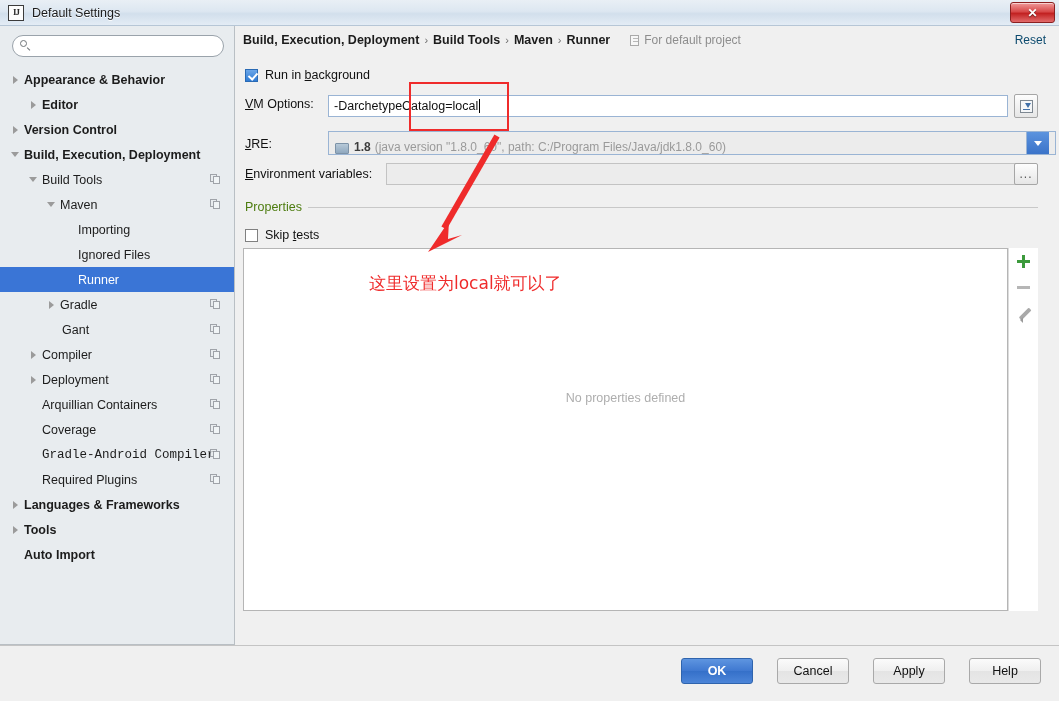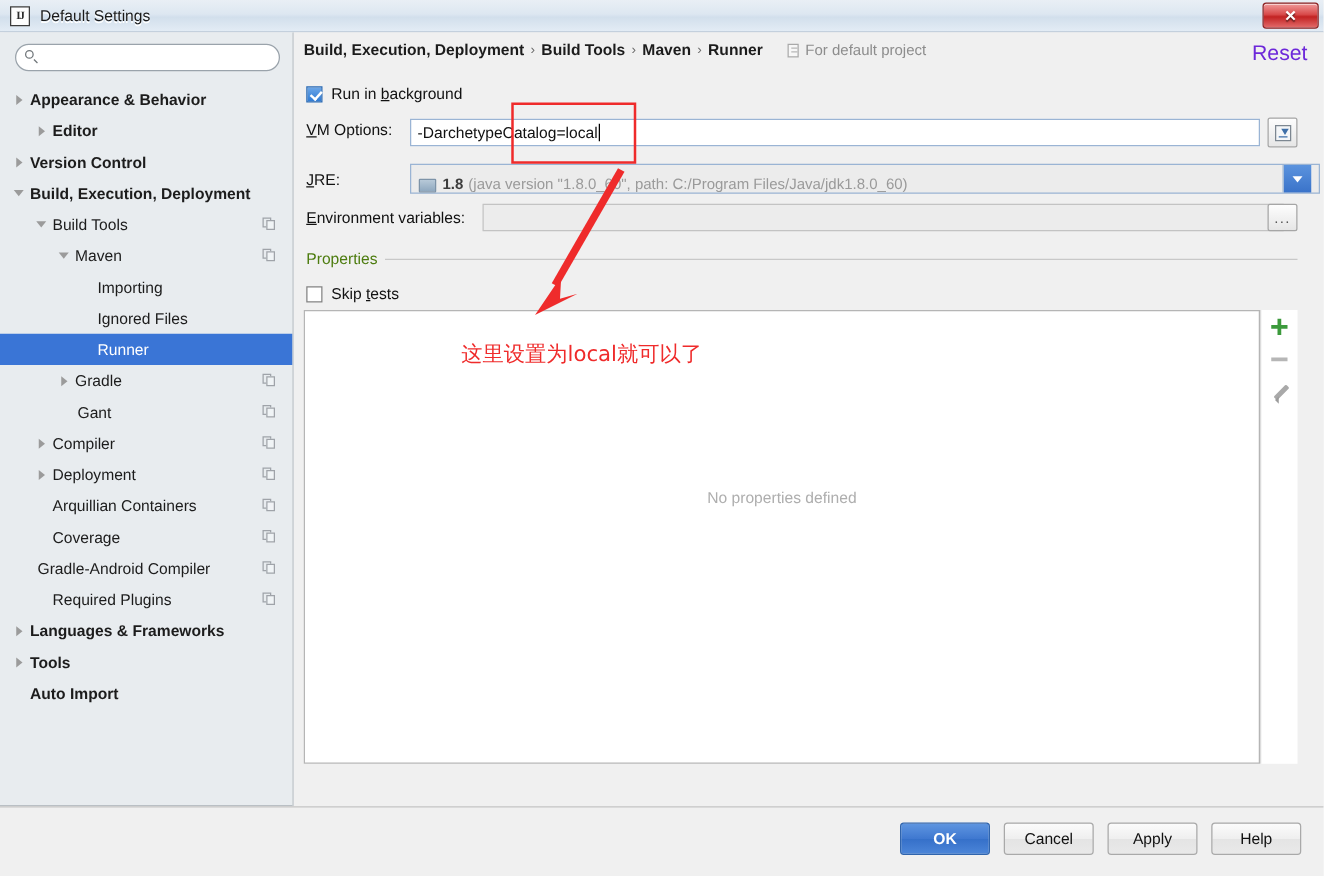--- a/index.html
+++ b/index.html
@@ -264,22 +264,22 @@
     content: "";
     position: absolute;
     left: 1.5px; top: 2px;
     width: 5px; height: 1px;
     background: #b8b8b8;
     box-shadow: 0 3px 0 #b8b8b8;
   }
   .reset-link {
     position: absolute;
     right: 13px; top: 7px;
-    color: #6d28d9;
-    font-size: 17px;
+    color: #0c4a6e;
+    font-size: 12px;
     cursor: pointer;
   }
 
   .row {
     position: absolute;
     display: flex;
     align-items: center;
     left: 10px;
   }
 
@@ -513,21 +513,21 @@
     left: 0; top: 645px;
     width: 1059px; height: 56px;
     background: #f0f0f0;
     border-top: 1px solid #c4c4c4;
     box-sizing: border-box;
   }
   .footer-buttons {
     position: absolute;
     right: 18px; top: 12px;
     display: flex;
-    gap: 11px;
+    gap: 24px;
   }
   .btn {
     min-width: 72px;
     height: 26px;
     padding: 0 12px;
     border-radius: 3px;
     border: 1px solid #a9a9a9;
     background: linear-gradient(to bottom, #fbfbfb 0%, #efefef 50%, #e4e4e4 51%, #e9e9e9 100%);
     font-size: 12.5px;
     font-family: "Liberation Sans", sans-serif;
@@ -686,21 +686,21 @@
             </span>
           </div>
           <div class="tree-row" style="padding-left: 28px;">
             <span class="arrow none"></span>
             <span class="tree-label">Coverage</span>
             <span class="copy-icon">
               <i></i>
               <i></i>
             </span>
           </div>
-          <div class="tree-row" style="padding-left: 16px;">
+          <div class="tree-row" style="padding-left: 28px; font-family: Liberation Mono, monospace;">
             <span class="arrow none"></span>
             <span class="tree-label">Gradle-Android Compiler</span>
             <span class="copy-icon">
               <i></i>
               <i></i>
             </span>
           </div>
           <div class="tree-row" style="padding-left: 28px;">
             <span class="arrow none"></span>
             <span class="tree-label">Required Plugins</span>

